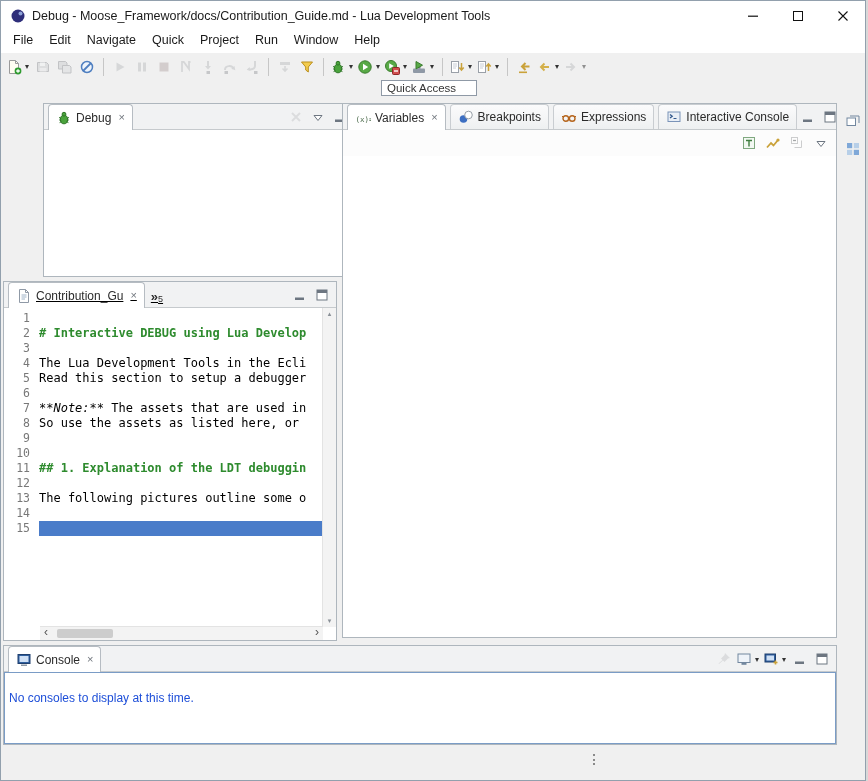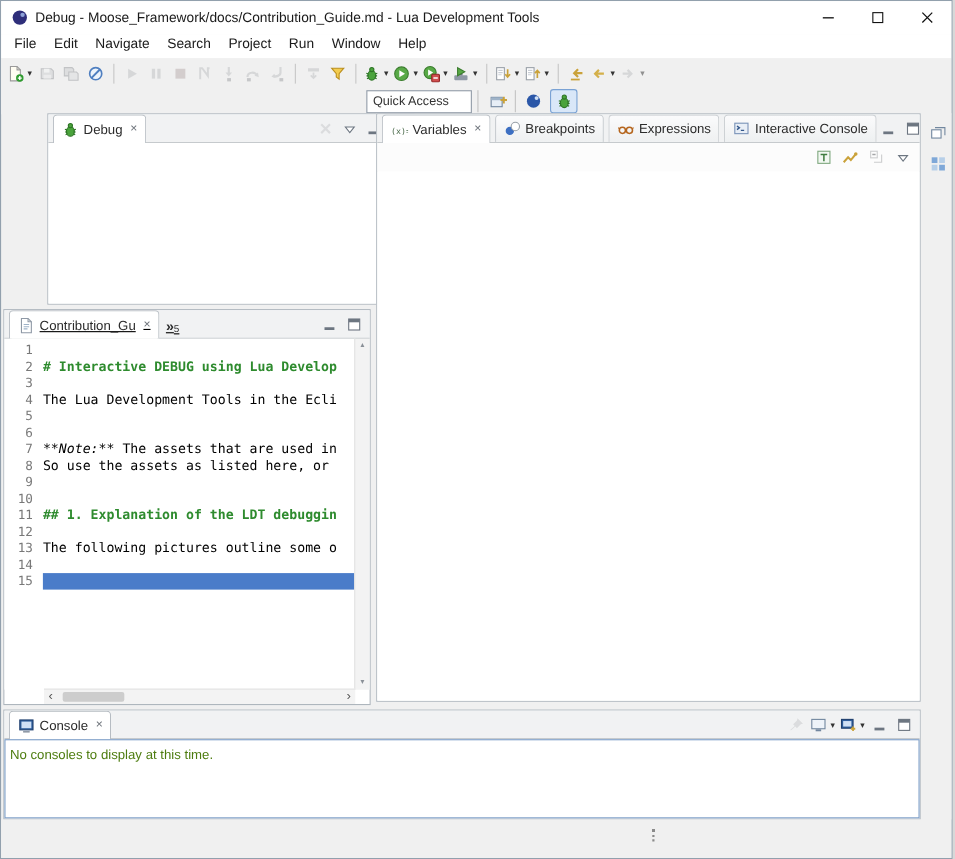--- a/index.html
+++ b/index.html
@@ -20,21 +20,21 @@
   
   .toolbar{height:27px;background:#f0f0f0;display:flex;align-items:center;padding:0 4px;}
   .ibtn{height:20px;min-width:20px;display:inline-flex;align-items:center;justify-content:center;border-radius:2px;margin:0 1px;}
   .ibtn.dis{opacity:.5;filter:grayscale(.7);}
   .ico{width:16px;height:16px;display:inline-flex;align-items:center;justify-content:center;}
   .ico svg{display:block;}
   .dd{font-size:8px;color:#333;margin-left:1px;width:8px;text-align:center;}
   .tbsep{width:1px;height:18px;background:#c6c6c6;margin:0 5px;}
 
   
-  .persprow{height:24px;display:flex;align-items:center;justify-content:center;padding-right:8px;gap:5px;background:#f0f0f0;}
+  .persprow{height:24px;display:flex;align-items:center;justify-content:space-between;padding-right:8px;gap:5px;background:#f0f0f0;flex-direction:column;}
   .qa{width:84px;height:17px;border:1px solid #8f99a6;background:#fff;font-family:"Liberation Sans",sans-serif;font-size:11.5px;padding:1px 5px;color:#222;}
   .qa::placeholder{color:#333;opacity:1;}
   .vline{width:1px;height:20px;background:#c2c2c2;}
   .pbtns{display:flex;align-items:center;gap:3px;}
   .pbtn{width:25px;height:22px;display:inline-flex;align-items:center;justify-content:center;border-radius:3px;border:1px solid transparent;box-sizing:border-box;}
   .pbtn.active{background:#d9e7f8;border-color:#7aa2d4;}
 
   
   .panel{position:absolute;box-sizing:border-box;border:1px solid #aeb6bd;background:#fff;}
   .phead{height:26px;display:flex;align-items:flex-end;background:#f1f2f3;box-shadow:inset 0 -1px 0 #c6cacd;position:relative;}
@@ -68,21 +68,21 @@
   .vscroll{position:absolute;top:26px;right:0;width:13px;bottom:13px;background:#f3f3f3;border-left:1px solid #e3e3e3;}
   .sarr{position:absolute;left:0;width:13px;height:12px;text-align:center;font-size:7px;color:#8a9097;line-height:12px;}
   .sarr.up{top:0;} .sarr.dn{bottom:0;}
   .hscroll{position:absolute;left:36px;right:13px;bottom:0;height:13px;background:#f3f3f3;border-top:1px solid #e3e3e3;}
   .harr{position:absolute;top:-1px;width:12px;text-align:center;font-size:12px;color:#555;line-height:13px;}
   .harr.l{left:0;} .harr.r{right:0;}
   .hthumb{position:absolute;left:17px;top:2px;height:9px;width:56px;background:#cdcdcd;border-radius:2px;}
 
   
   .cbody{position:absolute;top:26px;left:0;right:0;bottom:0;border:1px solid #7a9cc6;box-sizing:border-box;background:#fff;}
-  .cmsg{font-size:12px;color:#4d7c0f;padding:6px 4px;}
+  .cmsg{font-size:12px;color:#1d4ed8;padding:18px 4px;}
 
   
   .rstrip{position:absolute;left:838px;top:102px;width:27px;height:642px;background:#f0f0f0;display:flex;flex-direction:column;align-items:center;padding-top:8px;gap:8px;box-sizing:border-box;}
   .statusbar{position:absolute;left:0;top:744px;width:100%;height:35px;background:#f0f0f0;}
   .grip{position:absolute;left:592px;top:9px;width:0;height:11px;border-left:2px dotted #8a8a8a;}
 </style>
 </head>
 <body>
 
 <div class="window">
@@ -111,21 +111,21 @@
             <path d="M3.5 3.5l9 9M12.5 3.5l-9 9" stroke="#111" stroke-width="1.1"></path>
           </svg>
         </div>
     </div>
   </div>
 
   <div class="menubar">
       <span class="menu-item">File</span>
       <span class="menu-item">Edit</span>
       <span class="menu-item">Navigate</span>
-      <span class="menu-item">Search</span>
+      <span class="menu-item">Quick</span>
       <span class="menu-item">Project</span>
       <span class="menu-item">Run</span>
       <span class="menu-item">Window</span>
       <span class="menu-item">Help</span>
     </div>
 
   <div class="toolbar">
       <span class="ibtn">
         <span class="ico">
           <svg width="16" height="16" viewBox="0 0 16 16">
@@ -550,20 +550,21 @@
         <div class="eline">
           <span class="lnum">3</span>
           <span class="lcode"></span>
         </div>
         <div class="eline">
           <span class="lnum">4</span>
           <span class="lcode"><span class="seg plain">The Lua Development Tools in the Ecli</span></span>
         </div>
         <div class="eline">
           <span class="lnum">5</span>
+          <span class="lcode"><span class="seg plain">Read this section to setup a debugger</span></span>
         </div>
         <div class="eline">
           <span class="lnum">6</span>
           <span class="lcode"></span>
         </div>
         <div class="eline">
           <span class="lnum">7</span>
           <span class="lcode"><span class="seg em">**Note:**</span><span class="seg plain"> The assets that are used in</span></span>
         </div>
         <div class="eline">

